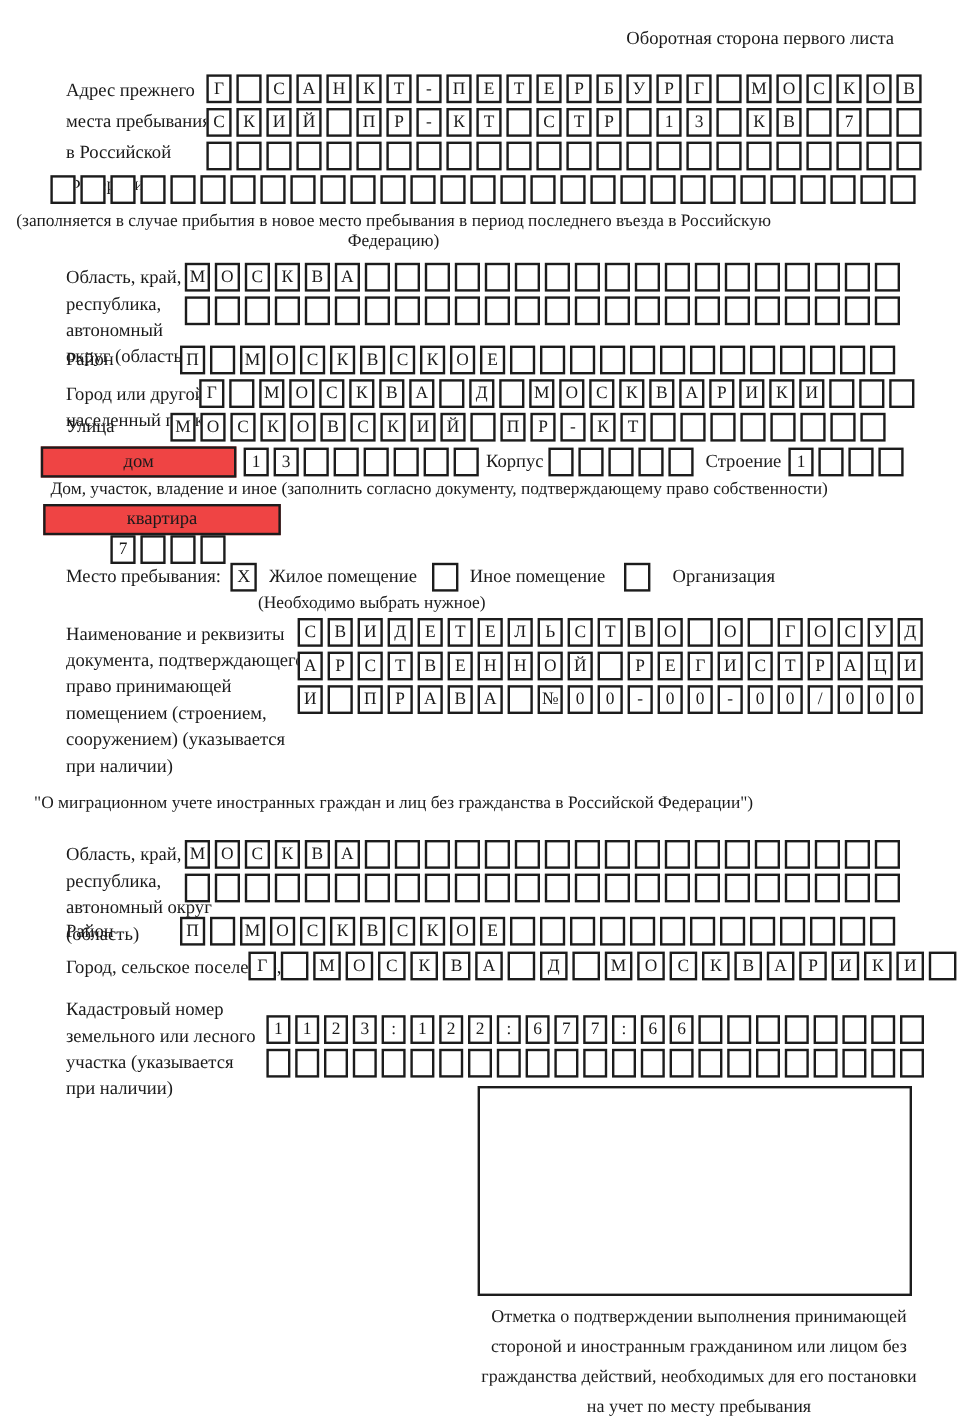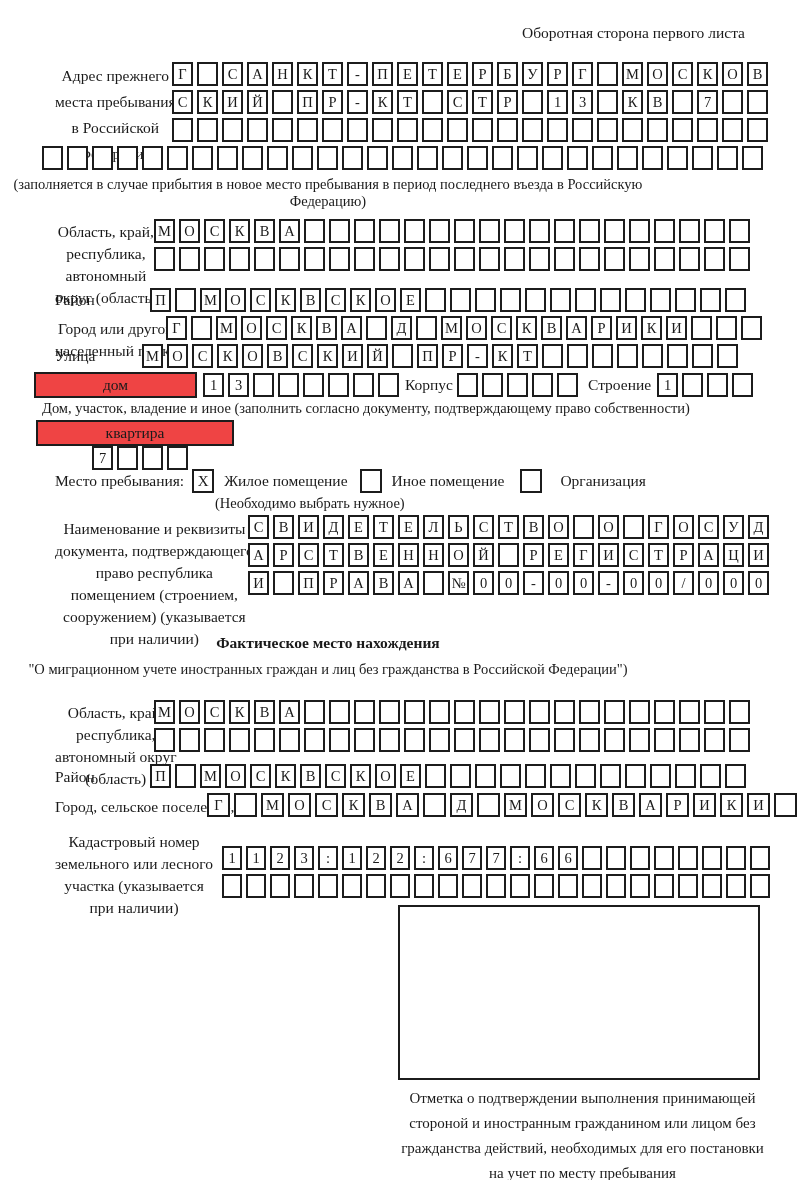--- a/index.html
+++ b/index.html
@@ -15,21 +15,21 @@
         display:flex;align-items:center;justify-content:center;font-size:14.5px;background:#fff;}
   .cells.wide .cell{width:23px;}
   .cells.narrow .cell{width:20px;}
   .rowstack{display:flex;flex-direction:column;gap:4px;}
 
   .wbox{border:2px solid #1c1c1c;box-sizing:border-box;height:26px;display:flex;
         align-items:center;justify-content:center;font-size:15.5px;background:#ef4444;flex:none;}
   .cbox{flex:none;width:22px;height:24px;border:2px solid #1c1c1c;box-sizing:border-box;
         display:flex;align-items:center;justify-content:center;font-size:15px;background:#fff;}
 
-  .abs{position:absolute;text-align:center;}
+  .abs{position:absolute;}
   .hdr{top:24px;right:55px;font-size:15.5px;}
   .prev-label{top:63px;left:55px;line-height:26px;}
   .prev-rows{top:62px;left:172px;}
   .full-row{top:146px;left:42px;}
   .prev-note{top:176px;}
   .s2-title{top:198px;font-weight:bold;font-size:16px;}
   .reg-label{top:221px;left:55px;line-height:22px;}
   .reg-rows{top:219px;left:154px;}
   .dist-label{top:291px;left:55px;}
   .dist-row{top:288px;left:150px;}
@@ -385,21 +385,21 @@
     <span class="cbox ml12"></span>
     <span class="ml10">Иное помещение</span>
     <span class="cbox ml16"></span>
     <span class="ml18">Организация</span>
   </div>
   <div class="abs note stay-note">(Необходимо выбрать нужное)</div>
 
   <div class="abs label doc-label">
       <div>Наименование и реквизиты</div>
       <div>документа, подтверждающего</div>
-      <div>право республика</div>
+      <div>право принимающей</div>
       <div>помещением (строением,</div>
       <div>сооружением) (указывается</div>
       <div>при наличии)</div>
     </div>
   <div class="abs rowstack doc-rows">
     <div class="cells">
         <span class="cell">С</span>
         <span class="cell">В</span>
         <span class="cell">И</span>
         <span class="cell">Д</span>
@@ -462,21 +462,20 @@
         <span class="cell">-</span>
         <span class="cell">0</span>
         <span class="cell">0</span>
         <span class="cell">/</span>
         <span class="cell">0</span>
         <span class="cell">0</span>
         <span class="cell">0</span>
       </div>
   </div>
 
-  <div class="abs center act-title">Фактическое место нахождения</div>
   <div class="abs note center act-note">
       <div>"О миграционном учете иностранных граждан и лиц без гражданства в Российской Федерации")</div>
     </div>
 
   <div class="abs label areg-label">
       <div>Область, край,</div>
       <div>республика,</div>
       <div>автономный округ</div>
       <div>(область)</div>
     </div>

